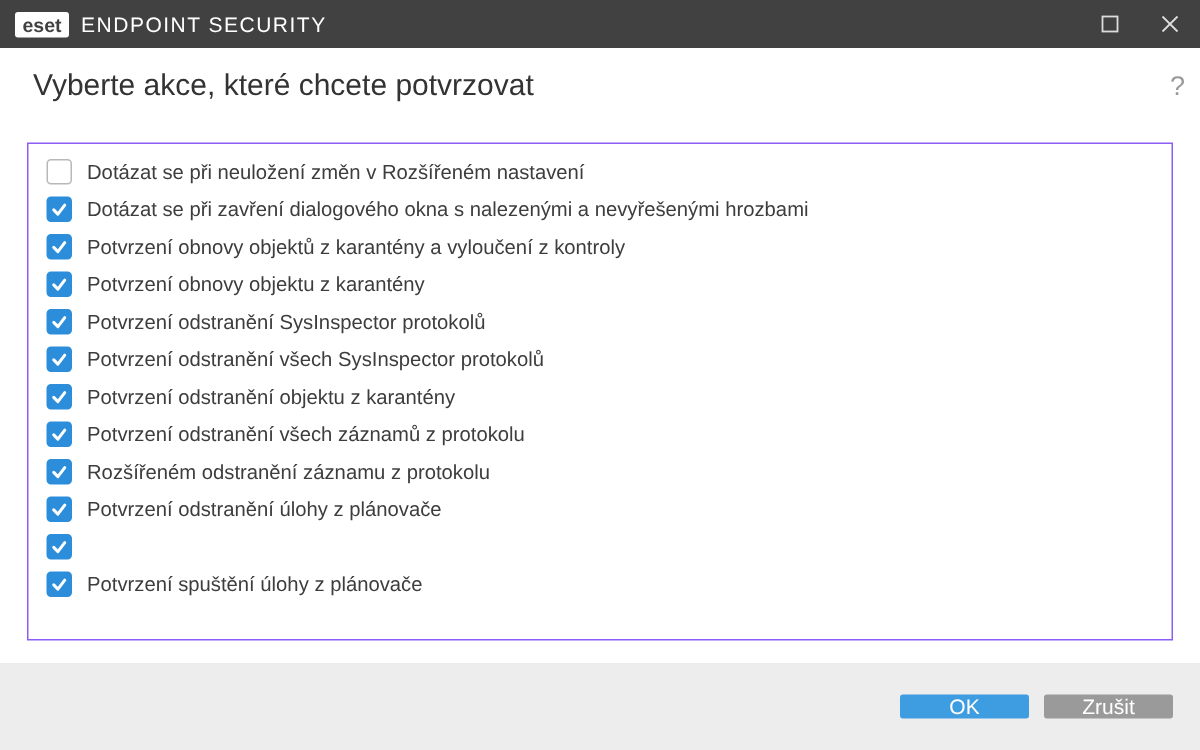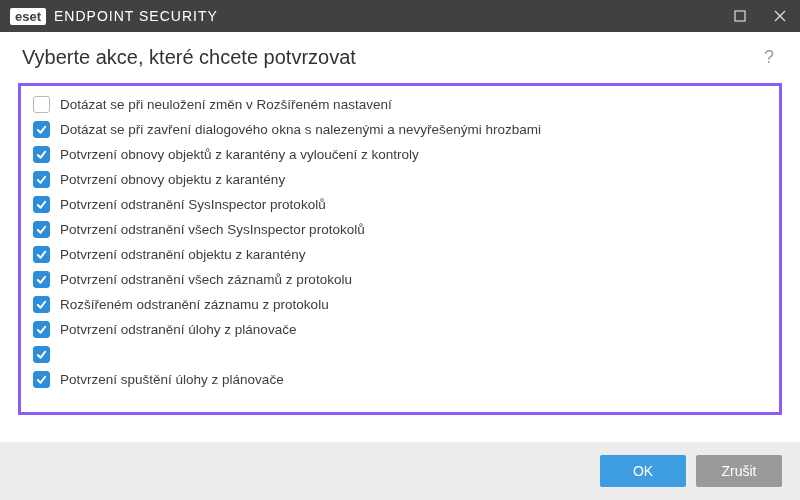--- a/index.html
+++ b/index.html
@@ -11,27 +11,27 @@
   .brand-badge {
     background: #fff; color: #414141; font-weight: 700; font-size: 13px;
     padding: 1px 5px; border-radius: 2px; margin-right: 8px; letter-spacing: 0;
   }
   .brand-name { font-weight: 300; font-size: 14px; letter-spacing: 1px; }
   .title-spacer { flex: 1; }
   .title-btn { width: 40px; height: 32px; display: flex; align-items: center; justify-content: center; cursor: pointer; }
   .title-btn svg { stroke: #ddd; }
 
   .header {
-    display: flex; align-items: center; padding: 14px 22px 14px 22px;
+    display: flex; align-items: center; padding: 14px 6px 14px 22px;
   }
   .header h1 { font-size: 20px; font-weight: 400; color: #333; flex: 1; }
   .help-icon { color: #9a9a9a; font-size: 18px; cursor: pointer; padding: 0 4px; }
 
   .list-frame {
-    margin: 0 18px; border: 3px solid #8b5cf6; height: 332px; position: relative; text-decoration: underline;
+    margin: 12px 18px; border: 1px solid #8b5cf6; height: 332px; position: relative; text-decoration: underline;
   }
   .list-scroll {
     position: absolute; inset: 0; overflow-y: scroll; padding: 6px 6px;
   }
   .row {
     display: flex; align-items: center; padding: 4px 6px; font-size: 13.5px; color: #3d3d3d;
   }
   .cb {
     width: 17px; height: 17px; border-radius: 3px; margin-right: 10px; flex: 0 0 auto;
     display: flex; align-items: center; justify-content: center; cursor: pointer;
@@ -43,21 +43,21 @@
   .list-scroll::-webkit-scrollbar { width: 10px; }
   .list-scroll::-webkit-scrollbar-track { background: #f2f2f2; }
   .list-scroll::-webkit-scrollbar-thumb { background: #c4c4c4; border-radius: 2px; }
 
   .footer {
     position: absolute; bottom: 0; left: 0; right: 0; height: 58px;
     background: #ededed; display: flex; align-items: center; justify-content: flex-end;
     padding: 0 18px; gap: 10px;
   }
   .btn {
-    min-width: 86px; height: 32px; border: none; border-radius: 2px;
+    min-width: 86px; height: 16px; border: none; border-radius: 2px;
     font-size: 14px; cursor: pointer; color: #fff; padding: 0 18px;
   }
   .btn.primary { background: #3e9ce0; }
   .btn.secondary { background: #9a9a9a; }
 </style>
 </head>
 <body>
 
 <div class="titlebar">
   <span class="brand-badge">eset</span>

